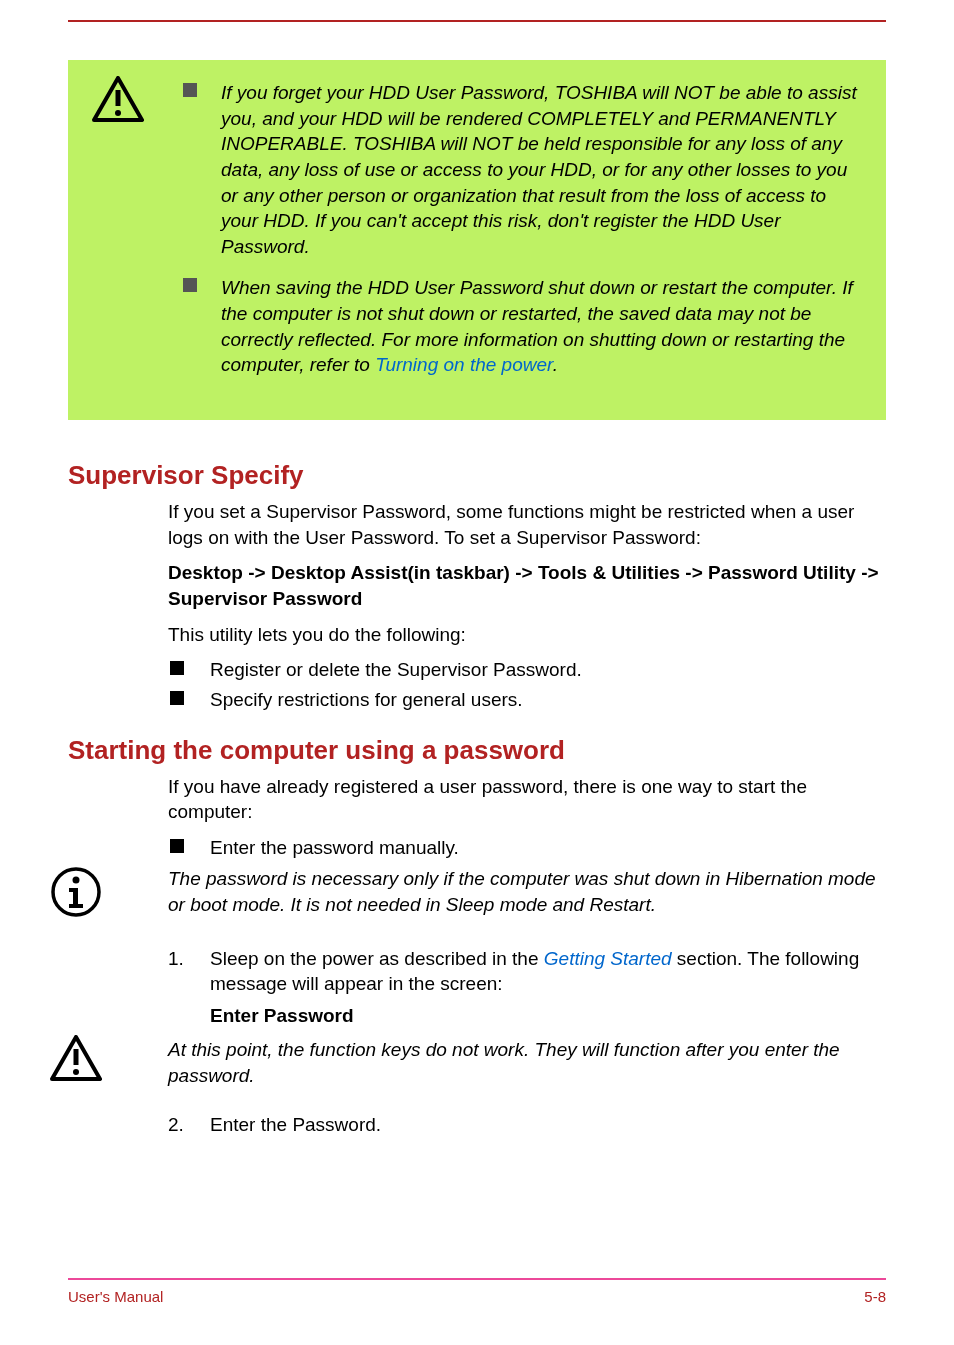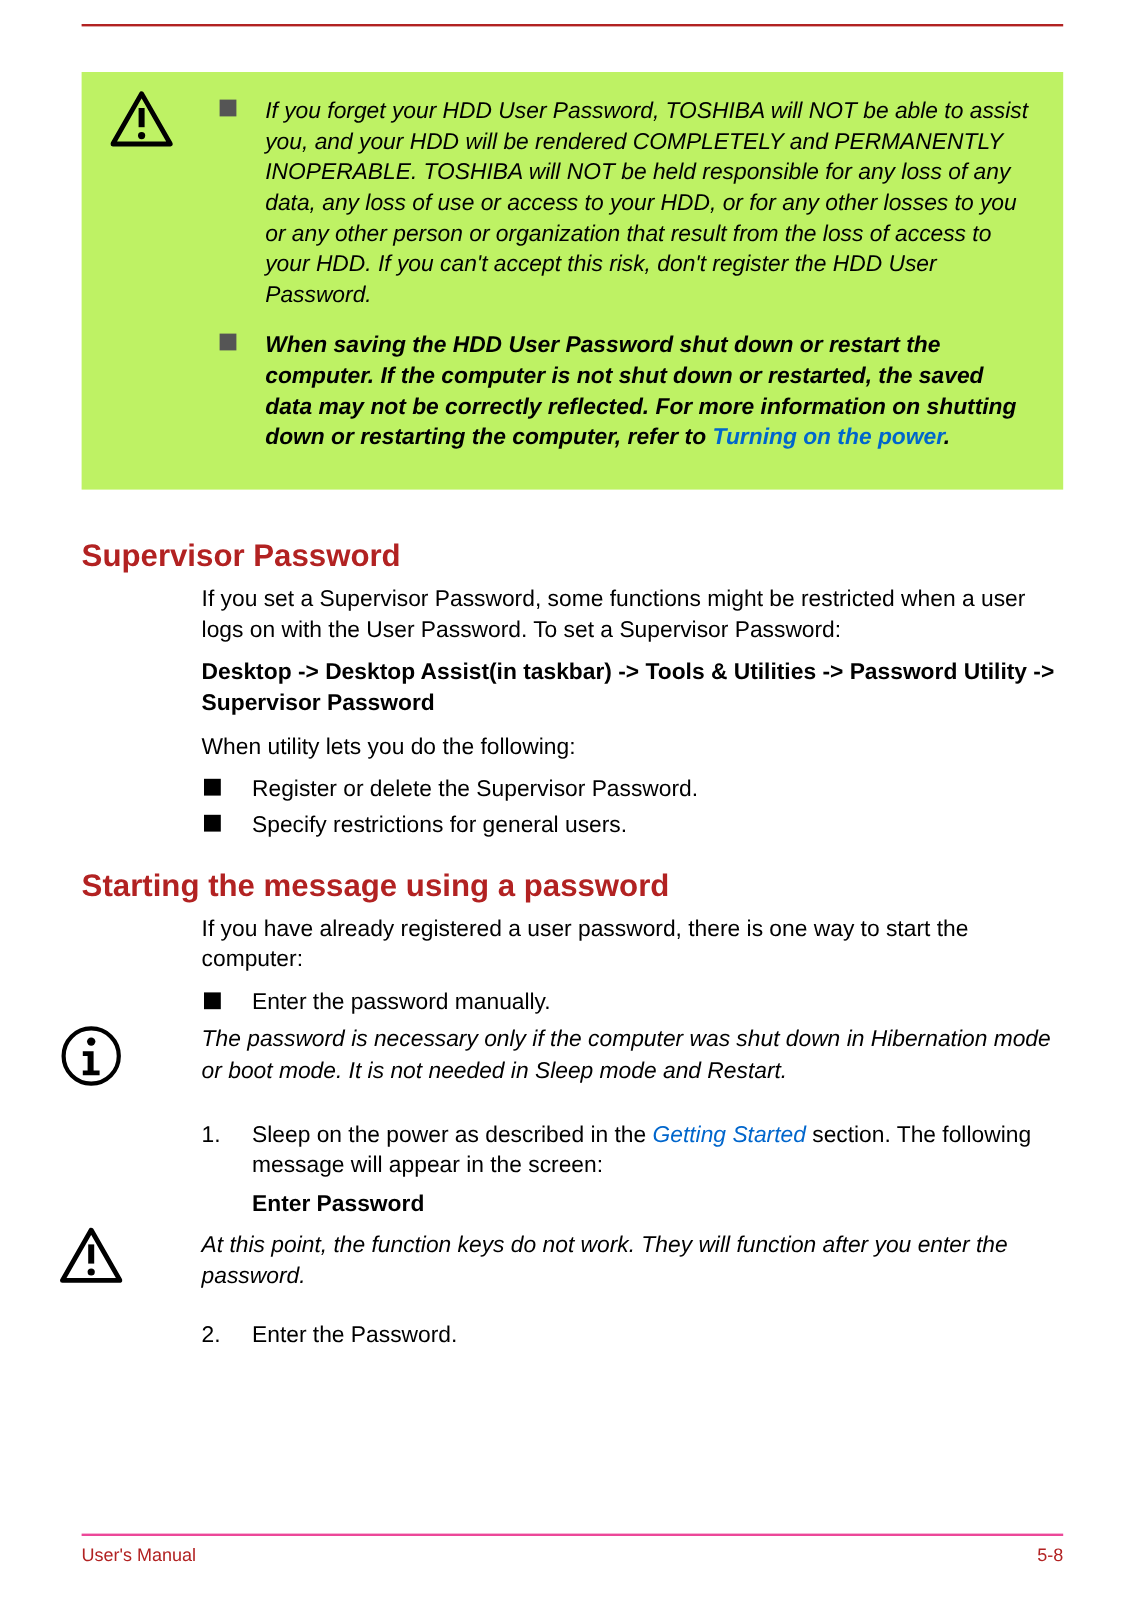--- a/index.html
+++ b/index.html
@@ -46,22 +46,21 @@
     }
     .warning-content {
       margin-left: 85px;
     }
     .note-item {
       position: relative;
       padding-left: 40px;
       margin-bottom: 16px;
     }
     .note-item:last-child {
-      margin-bottom: 4px;
-      font-weight: bold;
+      margin-bottom: 16px;
     }
     .note-bullet {
       position: absolute;
       left: 2px;
       top: 3px;
       width: 14px;
       height: 14px;
       background: #555;
     }
     .note-text {
@@ -187,30 +186,30 @@
       </div>
       <div class="note-item">
         <div class="note-bullet"></div>
         <div class="note-text">
           <span>When saving the HDD User Password shut down or restart the computer. If the computer is not shut down or restarted, the saved data may not be correctly reflected. For more information on shutting down or restarting the computer, refer to </span><span class="link">Turning on the power</span><span>.</span>
         </div>
       </div>
     </div>
   </div>
 
-  <h2 class="section-heading">Supervisor Password</h2>
+  <h2 class="section-heading">Supervisor Specify</h2>
   <div class="body-block">
     <p class="body-text">If you set a Supervisor Password, some functions might be restricted when a user logs on with the User Password. To set a Supervisor Password:</p>
     <p class="body-text-bold">Desktop -&gt; Desktop Assist(in taskbar) -&gt; Tools &amp; Utilities -&gt; Password Utility -&gt; Supervisor Password</p>
-    <p class="body-text">When utility lets you do the following:</p>
+    <p class="body-text">This utility lets you do the following:</p>
     <div class="list-square">Register or delete the Supervisor Password.</div>
     <div class="list-square">Specify restrictions for general users.</div>
   </div>
 
-  <h2 class="section-heading">Starting the message using a password</h2>
+  <h2 class="section-heading">Starting the computer using a password</h2>
   <div class="body-block" style="margin-bottom:6px;">
     <p class="body-text">If you have already registered a user password, there is one way to start the computer:</p>
     <div class="list-square">Enter the password manually.</div>
   </div>
 
   <div class="info-note">
     <div class="info-icon-wrap">
       <svg width="52" height="52" viewBox="0 0 52 52">
         <circle cx="26" cy="26" r="23" fill="none" stroke="#000" stroke-width="3.5"></circle>
         <circle cx="26" cy="14" r="3.5" fill="#000"></circle>

